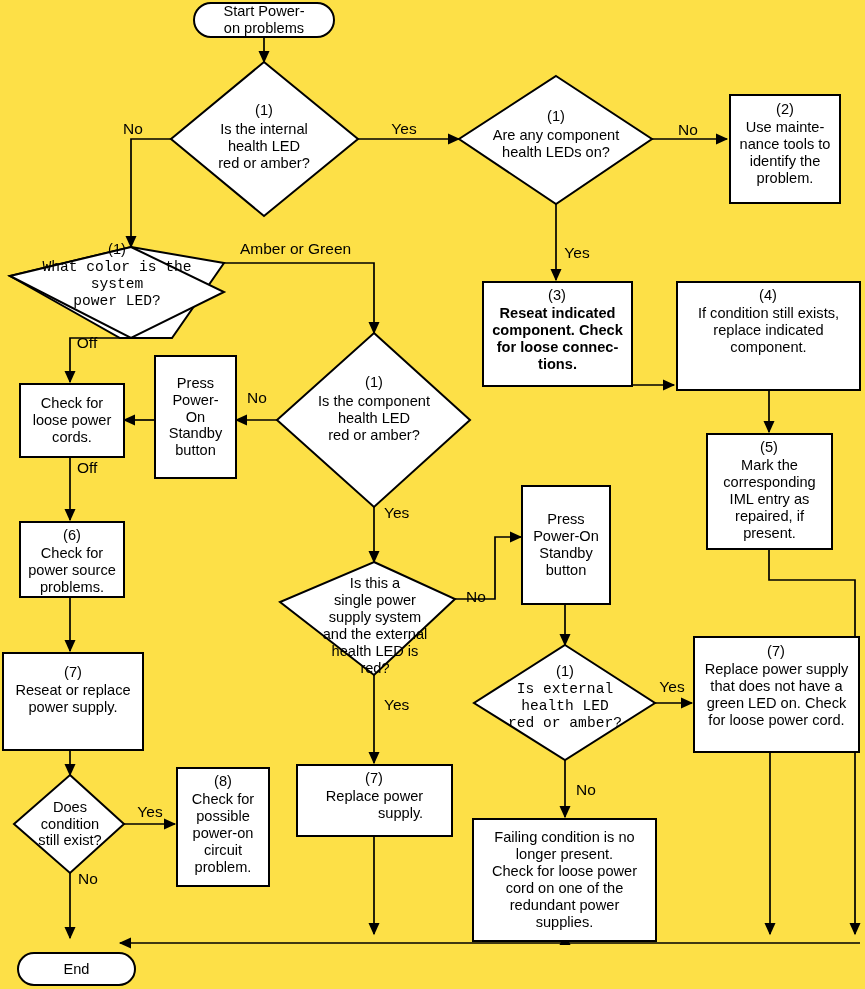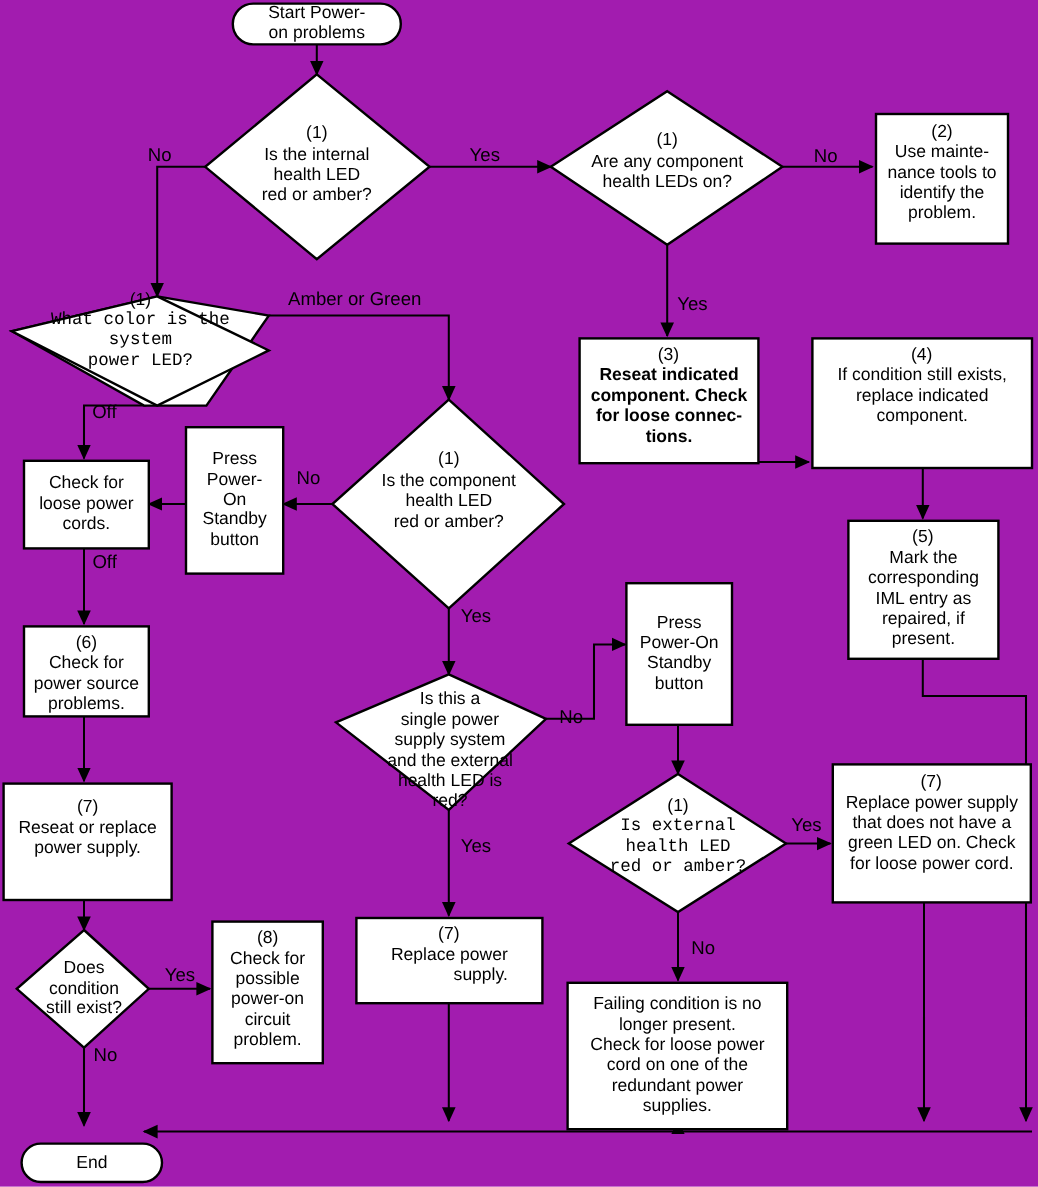--- a/index.html
+++ b/index.html
@@ -4,21 +4,21 @@
 <style>
   html, body {
     margin: 0;
     padding: 0;
     background: #ffffff;
   }
   #chart-root {
     position: relative;
     width: 865px;
     height: 989px;
-    background: #a21caf;
+    background: #fde047;
     font-family: "Liberation Sans", sans-serif;
   }
   svg#flow {
     display: block;
     width: 865px;
     height: 989px;
   }
   .shape-fill { fill: #ffffff; stroke: #000000; }
   .box-outline { stroke-width: 2; }
   .diamond-outline { stroke-width: 2; fill: #ffffff; stroke: #000000; }

